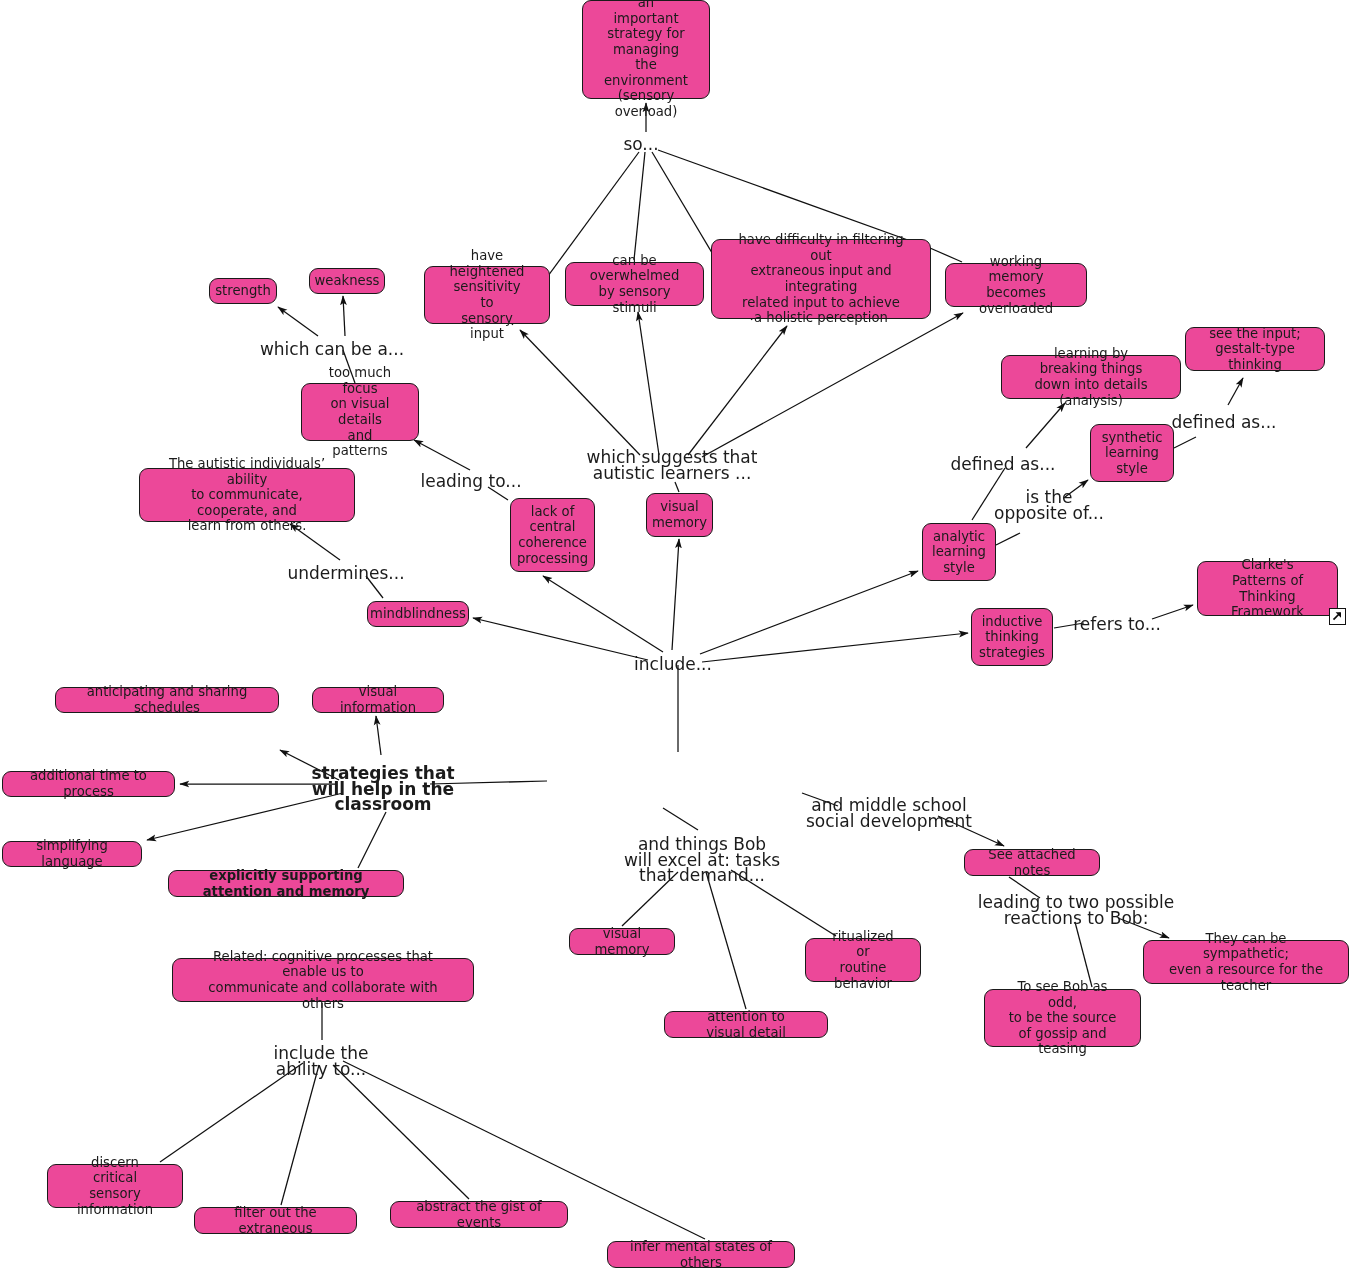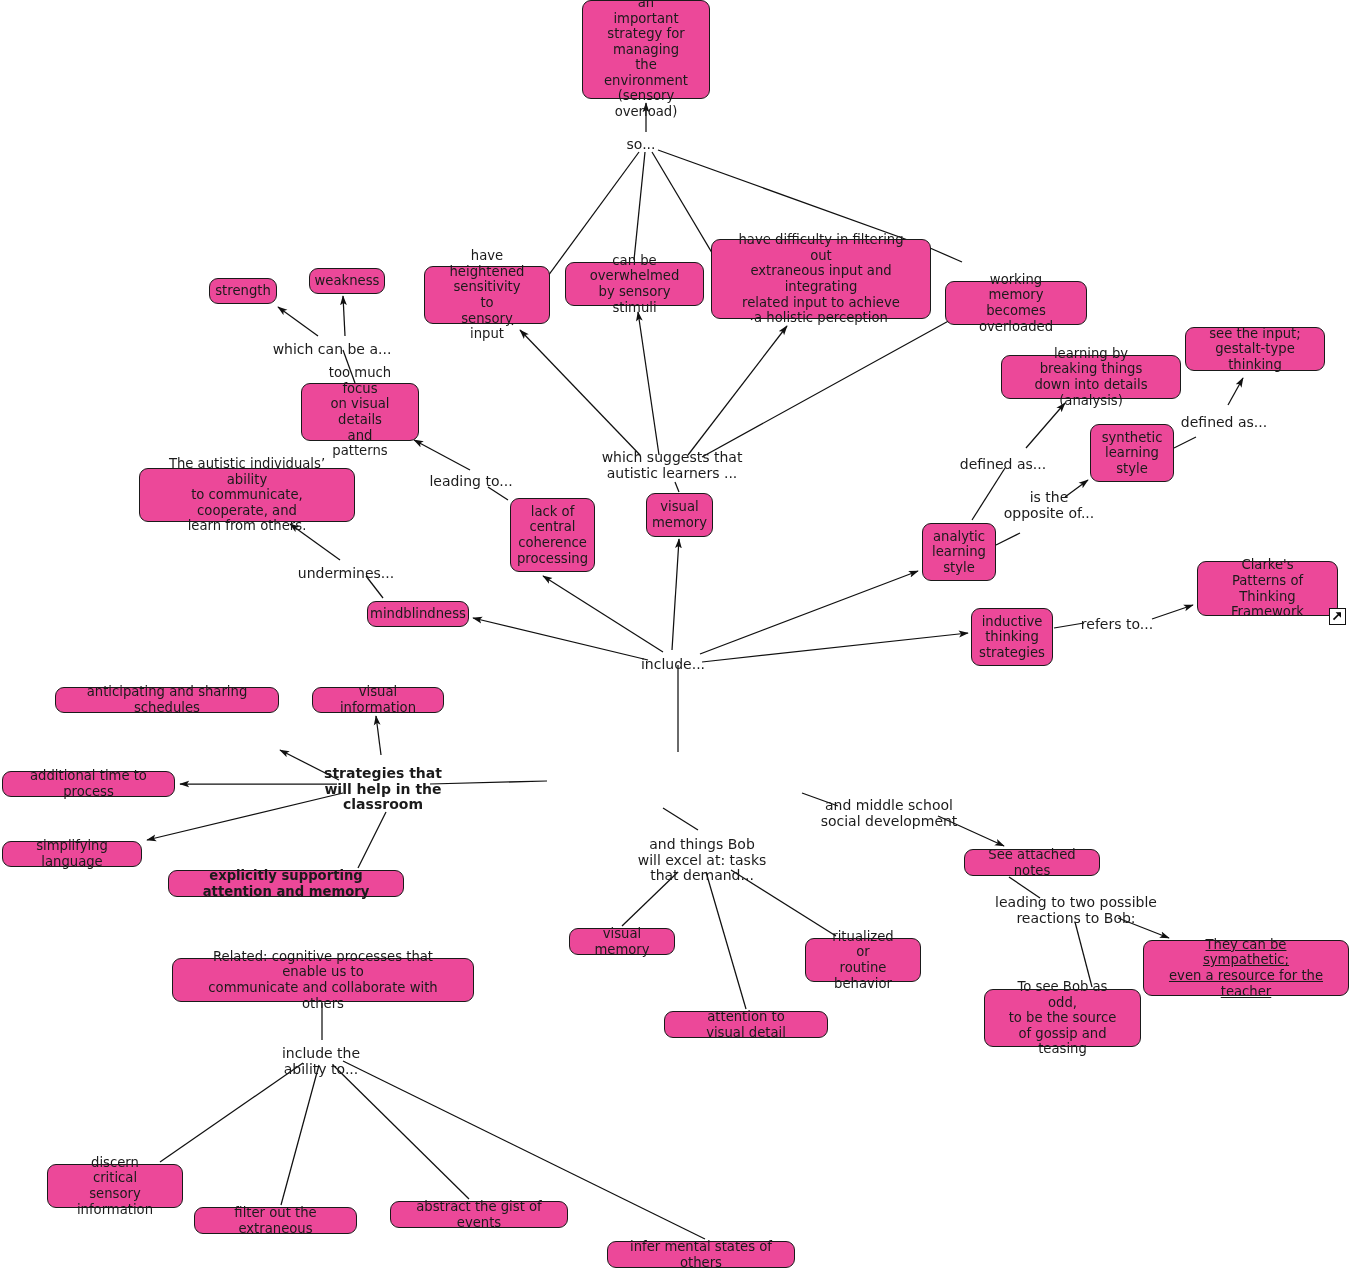--- a/index.html
+++ b/index.html
@@ -36,21 +36,21 @@
     display: flex;
     align-items: center;
     justify-content: center;
     padding: 2px 22px;
     white-space: pre-line;
     z-index: 2;
   }
   .link-label {
     position: absolute;
     color: #1b1b1b;
-    font-size: 14px;
+    font-size: 17px;
     line-height: 15.6px;
     text-align: center;
     white-space: pre-line;
     background: transparent;
     z-index: 3;
     transform: translateX(-50%);
   }
   .ext-icon {
     position: absolute;
     width: 17px;
@@ -158,21 +158,21 @@
   <div class="node" style="left: 309px; top: 268px; width: 76px; height: 26px;">weakness</div>
   <div class="node" style="left: 424px; top: 266px; width: 126px; height: 58px;">have heightened
 sensitivity to
 sensory input</div>
   <div class="node" style="left: 565px; top: 262px; width: 139px; height: 44px;">can be overwhelmed
 by sensory stimuli</div>
   <div class="node" style="left: 711px; top: 239px; width: 220px; height: 80px;">have difficulty in filtering out
 extraneous input and integrating
 related input to achieve
 a holistic perception</div>
-  <div class="node" style="left: 945px; top: 281px; width: 142px; height: 44px;">working memory
+  <div class="node" style="left: 945px; top: 263px; width: 142px; height: 44px;">working memory
 becomes overloaded</div>
   <div class="node" style="left: 1001px; top: 355px; width: 180px; height: 44px;">learning by breaking things
 down into details (analysis)</div>
   <div class="node" style="left: 1185px; top: 327px; width: 140px; height: 44px;">see the input;
 gestalt-type thinking</div>
   <div class="node" style="left: 1090px; top: 424px; width: 84px; height: 58px;">synthetic
 learning
 style</div>
   <div class="node" style="left: 922px; top: 523px; width: 74px; height: 58px;">analytic
 learning
@@ -199,21 +199,21 @@
   <div class="node" style="left: 55px; top: 687px; width: 224px; height: 26px;">anticipating and sharing schedules</div>
   <div class="node" style="left: 312px; top: 687px; width: 132px; height: 26px;">visual information</div>
   <div class="node" style="left: 2px; top: 771px; width: 173px; height: 26px;">additional time to process</div>
   <div class="node" style="left: 2px; top: 841px; width: 140px; height: 26px;">simplifying language</div>
   <div class="node" style="left: 168px; top: 870px; width: 236px; height: 27px; font-weight: bold;">explicitly supporting attention and memory</div>
   <div class="node" style="left: 964px; top: 849px; width: 136px; height: 27px;">See attached notes</div>
   <div class="node" style="left: 569px; top: 928px; width: 106px; height: 27px;">visual memory</div>
   <div class="node" style="left: 805px; top: 938px; width: 116px; height: 44px;">ritualized or
 routine behavior</div>
   <div class="node" style="left: 664px; top: 1011px; width: 164px; height: 27px;">attention to visual detail</div>
-  <div class="node" style="left: 1143px; top: 940px; width: 206px; height: 56px; text-decoration: underline;">They can be sympathetic;
+  <div class="node" style="left: 1143px; top: 940px; width: 206px; height: 44px;">They can be sympathetic;
 even a resource for the teacher</div>
   <div class="node" style="left: 984px; top: 989px; width: 157px; height: 58px;">To see Bob as odd,
 to be the source
 of gossip and teasing</div>
   <div class="node" style="left: 172px; top: 958px; width: 302px; height: 44px;">Related: cognitive processes that enable us to
 communicate and collaborate with others</div>
   <div class="node" style="left: 47px; top: 1164px; width: 136px; height: 44px;">discern critical
 sensory information</div>
   <div class="node" style="left: 194px; top: 1207px; width: 163px; height: 27px;">filter out the extraneous</div>
   <div class="node" style="left: 390px; top: 1201px; width: 178px; height: 27px;">abstract the gist of events</div>

